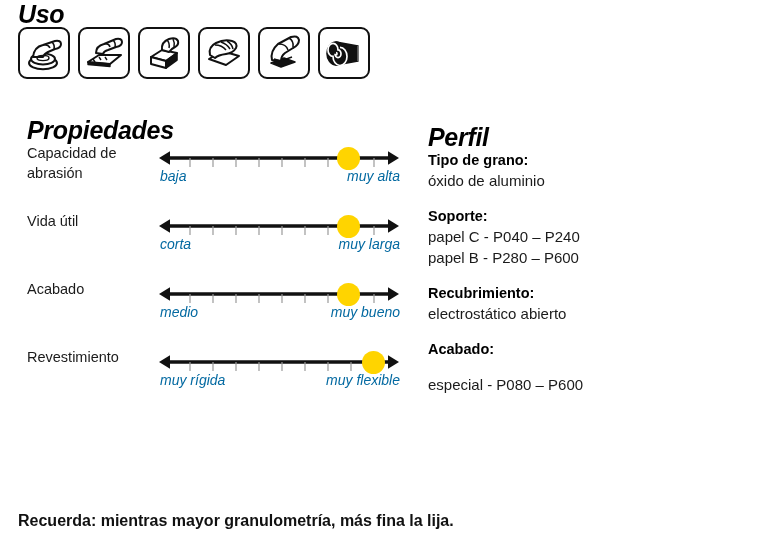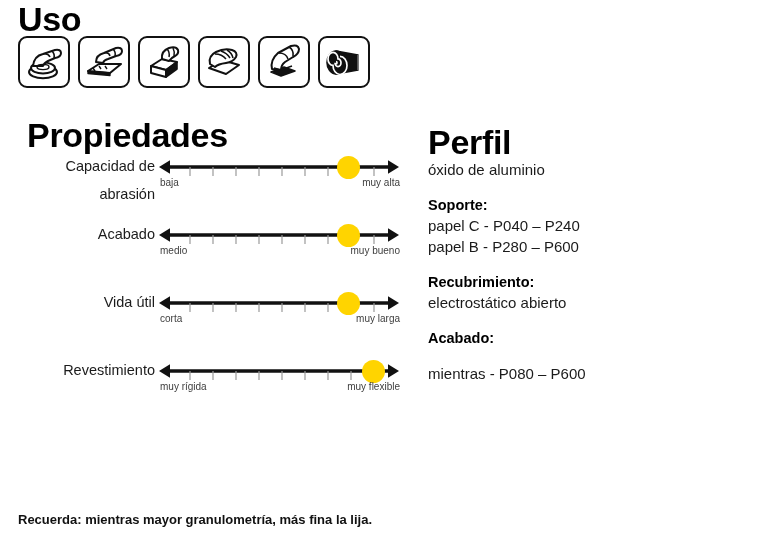--- a/index.html
+++ b/index.html
@@ -12,25 +12,26 @@
     height: 540px;
     font-family: "Liberation Sans", sans-serif;
     color: #111111;
     position: relative;
     overflow: hidden;
     -webkit-font-smoothing: antialiased;
   }
 
   
   .section-title {
-    font-size: 34px;
+    font-size: 25px;
     font-weight: bold;
     color: #000000;
     letter-spacing: -0.3px;
     line-height: 1;
+    font-style: italic;
   }
 
   
   #uso-block {
     position: absolute;
     left: 18px;
     top: 2px;
     width: 730px;
   }
 
@@ -63,23 +64,22 @@
   .prop-row {
     position: relative;
     height: 68px;
   }
   .prop-label {
     position: absolute;
     left: 0;
     top: 0;
     width: 128px;
     font-size: 14.5px;
-    line-height: 28px;
+    line-height: 20px;
     color: #1b1b1b;
-    text-align: right;
   }
 
   .scale {
     position: absolute;
     left: 129px;
     top: 0;
     width: 246px;
     height: 56px;
   }
   .scale-svg {
@@ -92,23 +92,24 @@
     width: 23px;
     height: 23px;
     border-radius: 50%;
     background: #FFD400;
     top: 4px;
     margin-left: -11.5px;
   }
   .scale-min, .scale-max {
     position: absolute;
     top: 25px;
-    font-size: 10px;
-    color: #404040;
+    font-size: 14px;
+    color: #0369a1;
     white-space: nowrap;
+    font-style: italic;
   }
   .scale-min { left: 4px; }
   .scale-max { right: 2px; }
 
   
   #perfil-block {
     position: absolute;
     left: 428px;
     top: 125px;
     width: 330px;
@@ -125,21 +126,21 @@
     font-size: 15px;
     color: #1b1b1b;
     line-height: 21px;
   }
 
   
   #footer-note {
     position: absolute;
     left: 18px;
     top: 512px;
-    font-size: 13px;
+    font-size: 16px;
     font-weight: bold;
     color: #111111;
   }
 </style>
 </head>
 <body>
 
 <div id="uso-block">
   <div class="section-title">Uso</div>
   <div id="uso-icons">
@@ -231,20 +232,45 @@
           <line x1="218" y1="15" x2="218" y2="24"></line>
         </g>
       </svg>
       <div class="scale-dot" style="left:192px;"></div>
       <div class="scale-min">baja</div>
       <div class="scale-max">muy alta</div>
     </div>
   </div>
 
   <div class="prop-row">
+    <div class="prop-label">Vida útil</div>
+    <div class="scale">
+      <svg class="scale-svg" width="246" height="26" viewBox="0 0 246 26">
+        <line x1="12" y1="15" x2="234" y2="15" stroke="#111" stroke-width="3.6"></line>
+        <path d="M14 8.2 L3 15 L14 21.8 Z" fill="#111"></path>
+        <path d="M232 8.2 L243 15 L232 21.8 Z" fill="#111"></path>
+        <g stroke="#9a9a9a" stroke-width="1.2">
+          <line x1="34" y1="15" x2="34" y2="24"></line>
+          <line x1="57" y1="15" x2="57" y2="24"></line>
+          <line x1="80" y1="15" x2="80" y2="24"></line>
+          <line x1="103" y1="15" x2="103" y2="24"></line>
+          <line x1="126" y1="15" x2="126" y2="24"></line>
+          <line x1="149" y1="15" x2="149" y2="24"></line>
+          <line x1="172" y1="15" x2="172" y2="24"></line>
+          <line x1="195" y1="15" x2="195" y2="24"></line>
+          <line x1="218" y1="15" x2="218" y2="24"></line>
+        </g>
+      </svg>
+      <div class="scale-dot" style="left:192px;"></div>
+      <div class="scale-min">corta</div>
+      <div class="scale-max">muy larga</div>
+    </div>
+  </div>
+
+  <div class="prop-row">
     <div class="prop-label">Acabado</div>
     <div class="scale">
       <svg class="scale-svg" width="246" height="26" viewBox="0 0 246 26">
         <line x1="12" y1="15" x2="234" y2="15" stroke="#111" stroke-width="3.6"></line>
         <path d="M14 8.2 L3 15 L14 21.8 Z" fill="#111"></path>
         <path d="M232 8.2 L243 15 L232 21.8 Z" fill="#111"></path>
         <g stroke="#9a9a9a" stroke-width="1.2">
           <line x1="34" y1="15" x2="34" y2="24"></line>
           <line x1="57" y1="15" x2="57" y2="24"></line>
           <line x1="80" y1="15" x2="80" y2="24"></line>
@@ -252,45 +278,20 @@
           <line x1="126" y1="15" x2="126" y2="24"></line>
           <line x1="149" y1="15" x2="149" y2="24"></line>
           <line x1="172" y1="15" x2="172" y2="24"></line>
           <line x1="195" y1="15" x2="195" y2="24"></line>
           <line x1="218" y1="15" x2="218" y2="24"></line>
         </g>
       </svg>
       <div class="scale-dot" style="left:192px;"></div>
       <div class="scale-min">medio</div>
       <div class="scale-max">muy bueno</div>
-    </div>
-  </div>
-
-  <div class="prop-row">
-    <div class="prop-label">Vida útil</div>
-    <div class="scale">
-      <svg class="scale-svg" width="246" height="26" viewBox="0 0 246 26">
-        <line x1="12" y1="15" x2="234" y2="15" stroke="#111" stroke-width="3.6"></line>
-        <path d="M14 8.2 L3 15 L14 21.8 Z" fill="#111"></path>
-        <path d="M232 8.2 L243 15 L232 21.8 Z" fill="#111"></path>
-        <g stroke="#9a9a9a" stroke-width="1.2">
-          <line x1="34" y1="15" x2="34" y2="24"></line>
-          <line x1="57" y1="15" x2="57" y2="24"></line>
-          <line x1="80" y1="15" x2="80" y2="24"></line>
-          <line x1="103" y1="15" x2="103" y2="24"></line>
-          <line x1="126" y1="15" x2="126" y2="24"></line>
-          <line x1="149" y1="15" x2="149" y2="24"></line>
-          <line x1="172" y1="15" x2="172" y2="24"></line>
-          <line x1="195" y1="15" x2="195" y2="24"></line>
-          <line x1="218" y1="15" x2="218" y2="24"></line>
-        </g>
-      </svg>
-      <div class="scale-dot" style="left:192px;"></div>
-      <div class="scale-min">corta</div>
-      <div class="scale-max">muy larga</div>
     </div>
   </div>
 
   <div class="prop-row">
     <div class="prop-label">Revestimiento</div>
     <div class="scale">
       <svg class="scale-svg" width="246" height="26" viewBox="0 0 246 26">
         <line x1="12" y1="15" x2="234" y2="15" stroke="#111" stroke-width="3.6"></line>
         <path d="M14 8.2 L3 15 L14 21.8 Z" fill="#111"></path>
         <path d="M232 8.2 L243 15 L232 21.8 Z" fill="#111"></path>
@@ -310,36 +311,37 @@
       <div class="scale-min">muy rígida</div>
       <div class="scale-max">muy flexible</div>
     </div>
   </div>
 </div>
 
 <div id="perfil-block">
   <div class="section-title">Perfil</div>
 
   <div class="perfil-item">
+    <div class="perfil-key">Tipo de grano:</div>
     <div class="perfil-val">óxido de aluminio</div>
   </div>
 
   <div class="perfil-item">
     <div class="perfil-key">Soporte:</div>
     <div class="perfil-val">papel C - P040 – P240</div>
     <div class="perfil-val">papel B - P280 – P600</div>
   </div>
 
   <div class="perfil-item">
     <div class="perfil-key">Recubrimiento:</div>
     <div class="perfil-val">electrostático abierto</div>
   </div>
 
   <div class="perfil-item">
     <div class="perfil-key">Acabado:</div>
   </div>
 
   <div class="perfil-item">
-    <div class="perfil-val">mientras - P080 – P600</div>
+    <div class="perfil-val">especial - P080 – P600</div>
   </div>
 </div>
 
 <div id="footer-note">Recuerda: mientras mayor granulometría, más fina la lija.</div>
 
 </body></html>

